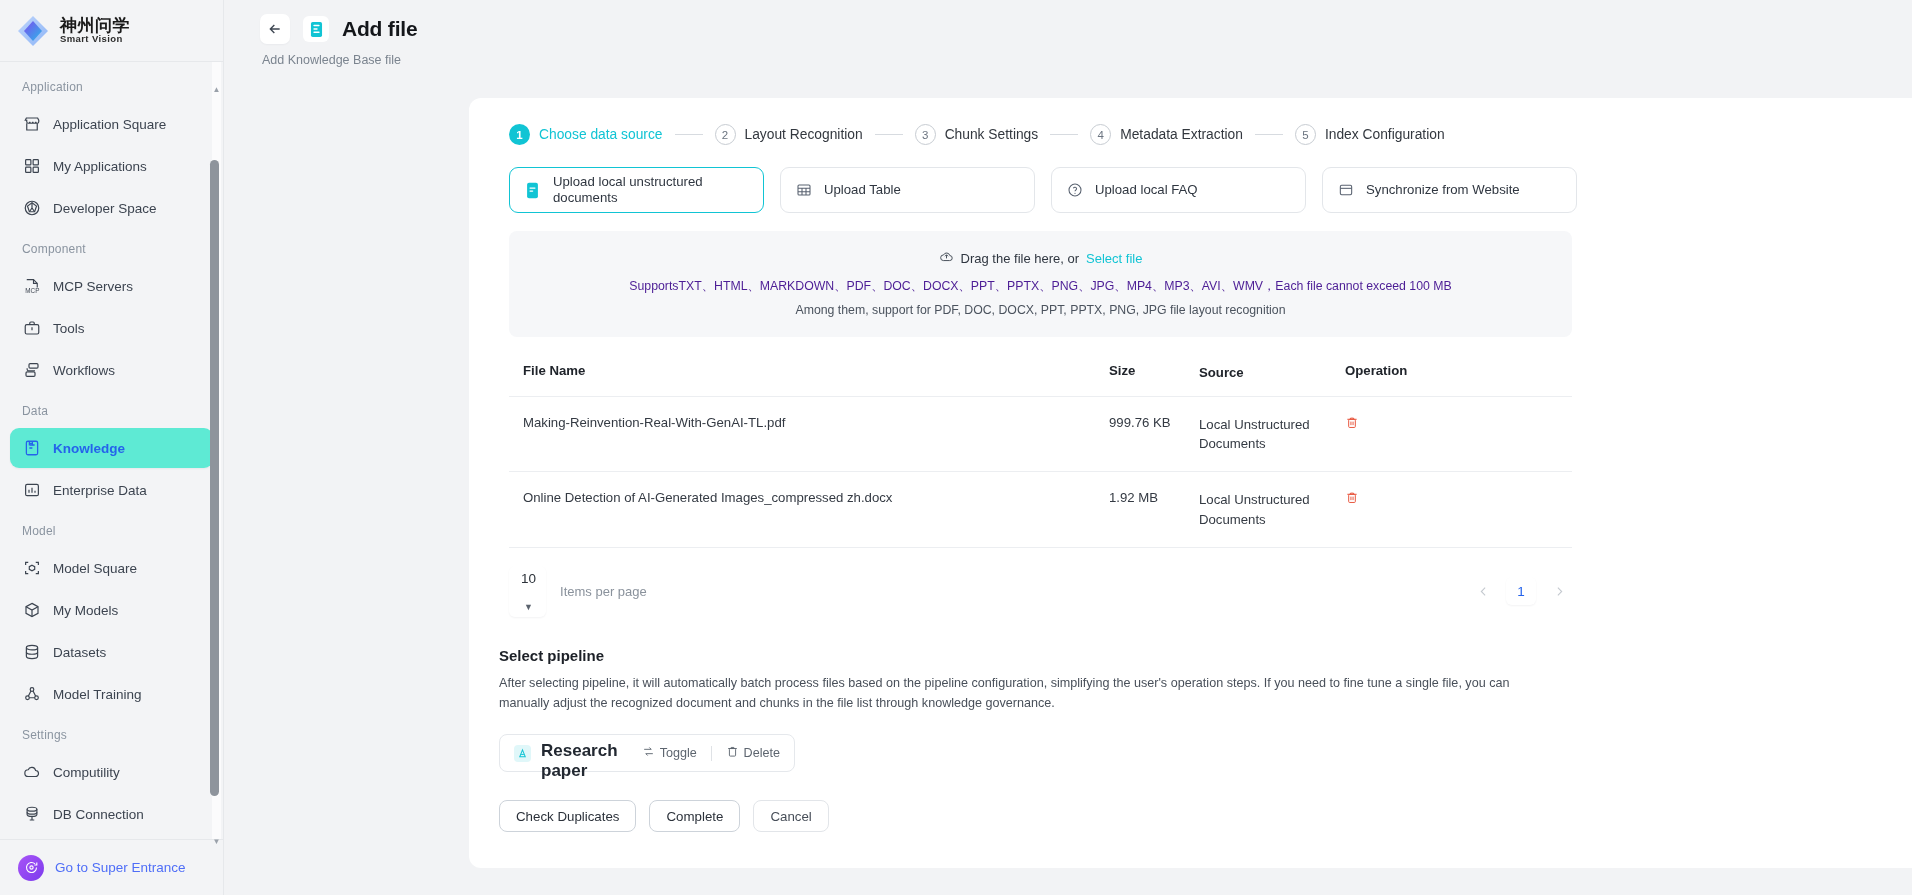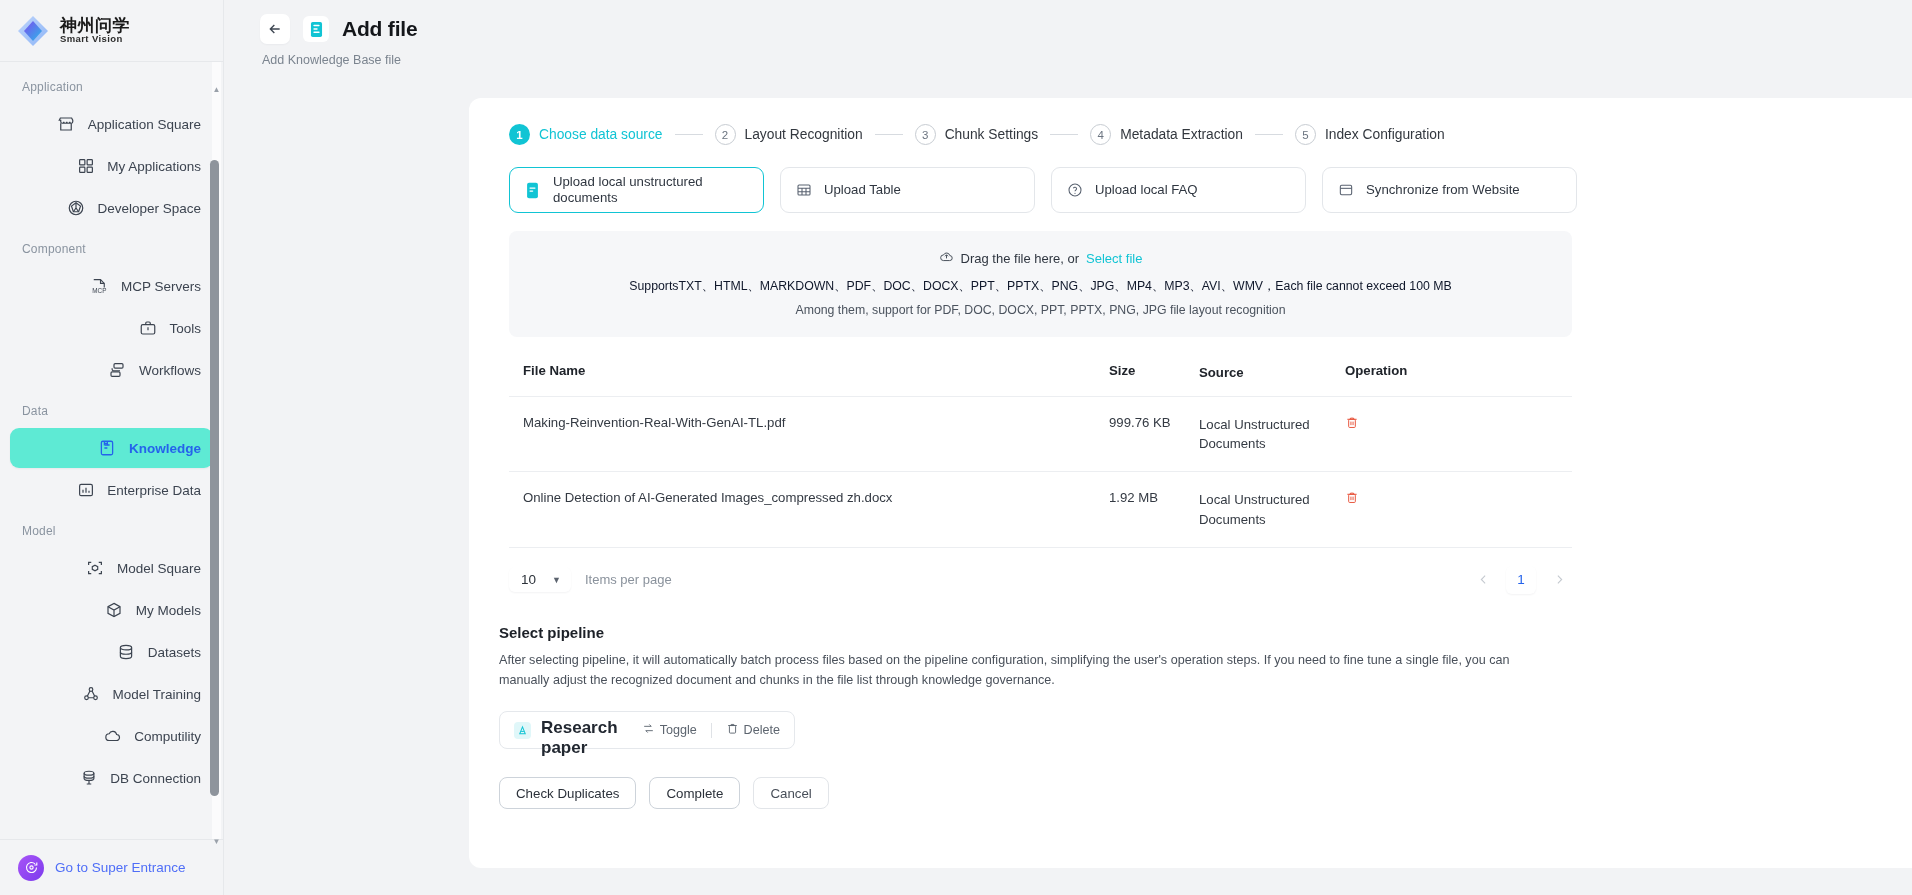--- a/index.html
+++ b/index.html
@@ -35,21 +35,21 @@
   .nav {
     flex: 1; overflow: hidden; padding: 6px 0 0 0; position: relative;
   }
   .nav-group-label {
     font-size: 12px; color: #8a94a0; padding: 12px 0 8px 22px; letter-spacing: .2px;
   }
   .nav-item {
     display: flex; align-items: center; gap: 12px;
     height: 40px; margin: 2px 10px; padding: 0 12px;
     border-radius: 9px; cursor: pointer;
-    font-size: 13.5px; color: #3c4450; justify-content: flex-end;
+    font-size: 13.5px; color: #3c4450;
   }
   .nav-item.active {
     background: #5eead4; color: #2563eb; font-weight: 700;
     box-shadow: 0 1px 2px rgba(16,24,40,.05);
   }
   .nav-item .ico { width: 19px; height: 19px; flex: 0 0 19px; display:flex; align-items:center; justify-content:center; }
   .nav-item .ico svg { display: block; }
 
   .sidebar-footer {
     border-top: 1px solid #e6e8eb;
@@ -134,21 +134,21 @@
   
   .dropzone {
     margin: 18px 0 0 10px; width: 1063px; padding: 18px 0 20px;
     background: #f6f7f9; border-radius: 8px; text-align: center;
   }
   .dz-line1 {
     font-size: 13px; color: #2f3640; display: flex; align-items: center;
     justify-content: center; gap: 7px;
   }
   .dz-link { color: #11c4d4; cursor: pointer; }
-  .dz-line2 { font-size: 12.3px; color: #0f172a; margin-top: 11px; }
+  .dz-line2 { font-size: 12.3px; color: #4c1d95; margin-top: 11px; }
   .dz-line3 { font-size: 12.3px; color: #4b535e; margin-top: 8px; }
 
   
   .ftable { margin: 26px 0 0 10px; width: 1063px; }
   .fhead, .frow {
     display: flex; align-items: flex-start;
     border-bottom: 1px solid #eceef1;
   }
   .fhead { padding: 0 0 14px 0; font-size: 13.2px; font-weight: 700; color: #20242b; }
   .frow { padding: 18px 0 18px 0; font-size: 13.2px; color: #343a43; }
@@ -160,20 +160,21 @@
 
   .pager {
     display: flex; align-items: center; width: 1063px;
     margin: 18px 0 0 10px;
   }
   .ipp-select {
     display: flex; align-items: center; gap: 16px;
     background: #fff; border-radius: 6px; padding: 5px 10px 5px 12px;
     font-size: 13.5px; color: #2c3views; color: #2c323a; cursor: pointer;
     box-shadow: 0 1px 2px rgba(16,24,40,.05);
+    flex-direction: column;
   }
   .ipp-caret { color: #5b6personal; color: #5b636e; font-size: 9px; }
   .ipp-label { font-size: 13px; color: #8a929c; margin-left: 14px; }
   .pager-right { margin-left: auto; display: flex; align-items: center; gap: 10px; }
   .pg-arrow { width: 26px; height: 26px; display:flex; align-items:center; justify-content:center; color:#c4c9cf; cursor:pointer; font-size: 14px; }
   .pg-num {
     width: 30px; height: 28px; border-radius: 6px; background: #fff;
     display: flex; align-items: center; justify-content: center;
     color: #2563eb; font-size: 13.5px; cursor: pointer;
     box-shadow: 0 1px 2px rgba(16,24,40,.05);
@@ -354,20 +355,21 @@
           <svg width="18" height="18" viewBox="0 0 24 24" fill="none" stroke="#3c4450" stroke-width="1.6">
               <circle cx="12" cy="6" r="2.4"></circle>
               <circle cx="6" cy="17" r="2.4"></circle>
               <circle cx="18" cy="17" r="2.4"></circle>
               <path d="M10.6 8.1L7.2 14.7M13.4 8.1l3.4 6.6M8.4 17h7.2"></path>
             </svg>
         </span>
         <span>Model Training</span>
       </div>
 
+      <div class="nav-group-label">Settings</div>
       <div class="nav-item">
         <span class="ico">
           <svg width="18" height="18" viewBox="0 0 24 24" fill="none" stroke="#3c4450" stroke-width="1.6">
               <path d="M7 18h9.5a4 4 0 00.3-8 5.2 5.2 0 00-9.9-1A3.6 3.6 0 007 18z"></path>
             </svg>
         </span>
         <span>Computility</span>
       </div>
       <div class="nav-item">
         <span class="ico">

